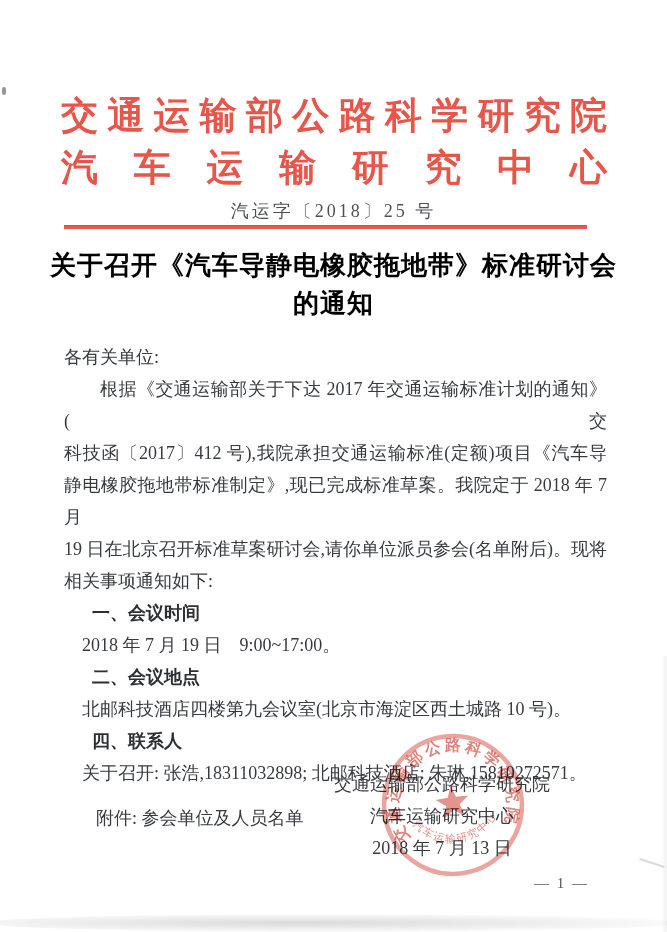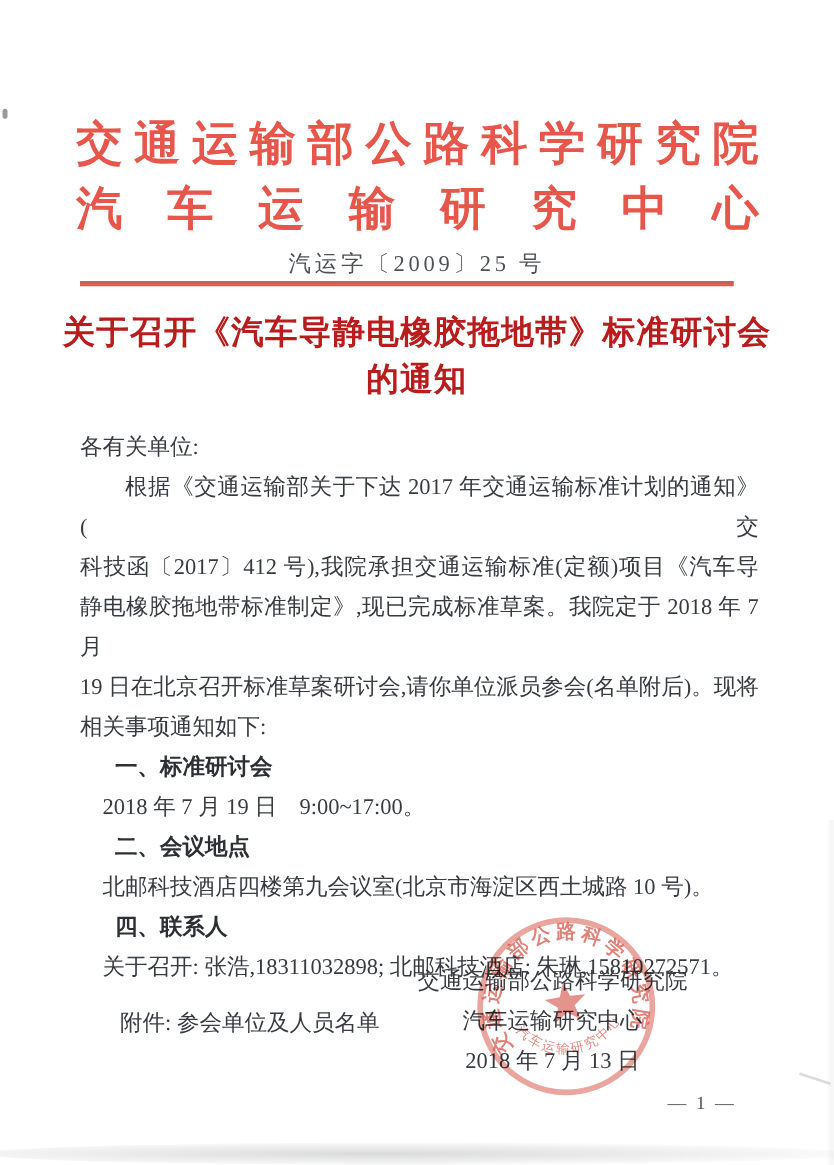--- a/index.html
+++ b/index.html
@@ -24,21 +24,21 @@
   }
 
   .red-rule {
     position:absolute; top:209px; left:64px; width:523px; height:3px;
     background:#e25a50; border-top:1px solid #a8625e;
   }
 
   .doc-title {
     position:absolute; top:231px; left:30px; width:607px;
     text-align:center; font-weight:700; font-size:26px; line-height:38px;
-    color:#b91c1c; letter-spacing:1px;
+    color:#000000; letter-spacing:1px;
   }
 
   
   .body-block {
     position:absolute; top:325px; left:64px; width:543px;
     font-size:18px; line-height:32px; color:#373b40;
   }
   .para-line { text-align:justify; text-align-last:justify; }
   .para-line.first { text-indent:2em; }
   .para-line.last  { text-align-last:left; }
@@ -91,38 +91,38 @@
 
 <div class="page">
 
   <div class="speck"></div>
 
   <div class="org-lines">
     <div class="org-line">交通运输部公路科学研究院</div>
     <div class="org-line">汽车运输研究中心</div>
   </div>
 
-  <div class="doc-number">汽运字〔2009〕25 号</div>
+  <div class="doc-number">汽运字〔2018〕25 号</div>
 
   <div class="red-rule"></div>
 
   <div class="doc-title">
     <div>关于召开《汽车导静电橡胶拖地带》标准研讨会</div>
     <div>的通知</div>
   </div>
 
   <div class="body-block">
     <div>各有关单位:</div>
     <div class="para-line first">根据《交通运输部关于下达 2017 年交通运输标准计划的通知》(交</div>
     <div class="para-line">科技函〔2017〕412 号),我院承担交通运输标准(定额)项目《汽车导</div>
     <div class="para-line">静电橡胶拖地带标准制定》,现已完成标准草案。我院定于 2018 年 7 月</div>
     <div class="para-line">19 日在北京召开标准草案研讨会,请你单位派员参会(名单附后)。现将</div>
     <div class="para-line last">相关事项通知如下:</div>
 
-    <div class="sec-heading">一、标准研讨会</div>
+    <div class="sec-heading">一、会议时间</div>
     <div class="sec-content">2018 年 7 月 19 日　9:00~17:00。</div>
     <div class="sec-heading">二、会议地点</div>
     <div class="sec-content">北邮科技酒店四楼第九会议室(北京市海淀区西土城路 10 号)。</div>
     <div class="sec-heading">四、联系人</div>
     <div class="sec-content">关于召开: 张浩,18311032898; 北邮科技酒店: 朱琳,15810272571。</div>
 
     <div class="attachment">附件: 参会单位及人员名单</div>
   </div>
 
   <div class="signature">

